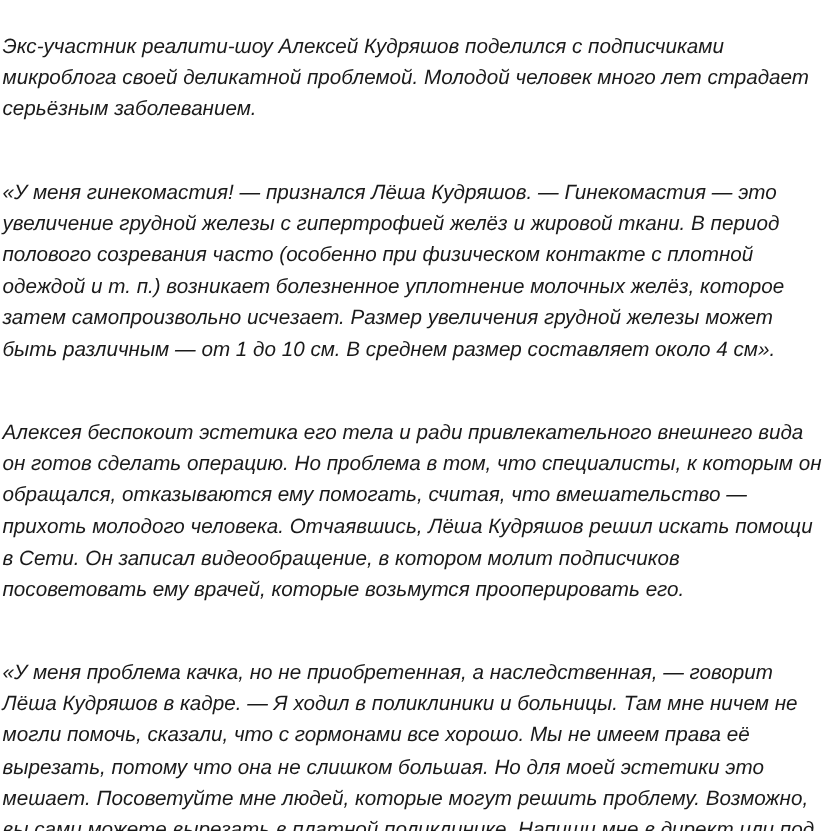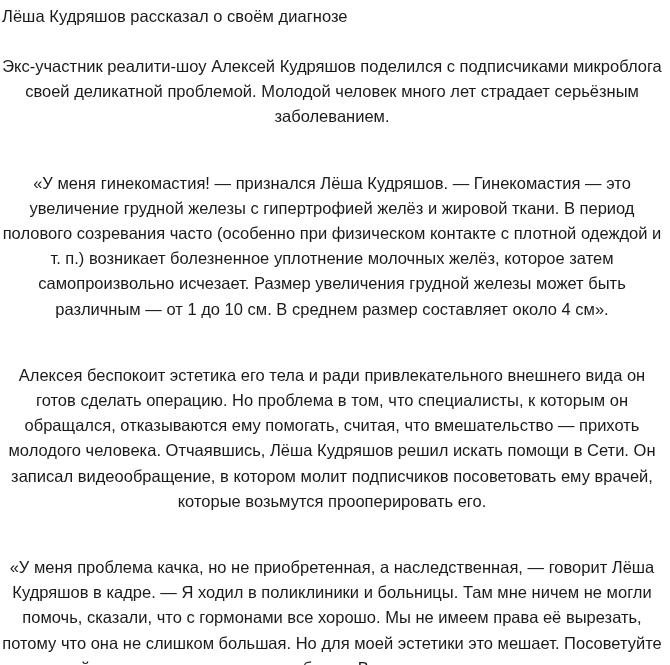--- a/index.html
+++ b/index.html
@@ -35,35 +35,35 @@
     margin: 0;
     padding: 0;
   }
   .article-paragraph {
     font-size: 16.5px;
     font-weight: 400;
     line-height: 25.2px;
     color: #1a1a1a;
     margin: 0;
     letter-spacing: 0.01px;
-    text-align: center;
+    text-align: left;
     word-spacing: 0px;
+    font-style: italic;
   }
   .article-paragraph + .article-paragraph {
     margin-top: 41px;
   }
   .spacer-after-title {
     height: 25px;
   }
 </style>
 </head>
 <body>
 
 <div class="article">
-  <h1 class="article-title">Лёша Кудряшов рассказал о своём диагнозе</h1>
 
   <div class="spacer-after-title"></div>
 
   <div class="article-body">
     <p class="article-paragraph">Экс-участник реалити-шоу Алексей Кудряшов поделился с подписчиками микроблога своей деликатной проблемой. Молодой человек много лет страдает серьёзным заболеванием.</p>
     <p class="article-paragraph">«У меня гинекомастия! — признался Лёша Кудряшов. — Гинекомастия — это увеличение грудной железы с гипертрофией желёз и жировой ткани. В период полового созревания часто (особенно при физическом контакте с плотной одеждой и т. п.) возникает болезненное уплотнение молочных желёз, которое затем самопроизвольно исчезает. Размер увеличения грудной железы может быть различным — от 1 до 10 см. В среднем размер составляет около 4 см».</p>
     <p class="article-paragraph">Алексея беспокоит эстетика его тела и ради привлекательного внешнего вида он готов сделать операцию. Но проблема в том, что специалисты, к которым он обращался, отказываются ему помогать, считая, что вмешательство — прихоть молодого человека. Отчаявшись, Лёша Кудряшов решил искать помощи в Сети. Он записал видеообращение, в котором молит подписчиков посоветовать ему врачей, которые возьмутся прооперировать его.</p>
     <p class="article-paragraph">«У меня проблема качка, но не приобретенная, а наследственная, — говорит Лёша Кудряшов в кадре. — Я ходил в поликлиники и больницы. Там мне ничем не могли помочь, сказали, что с гормонами все хорошо. Мы не имеем права её вырезать, потому что она не слишком большая. Но для моей эстетики это мешает. Посоветуйте мне людей, которые могут решить проблему. Возможно, вы сами можете вырезать в платной поликлинике. Напиши мне в директ или под постом. Буду благодарен».</p>
   </div>
 </div>

